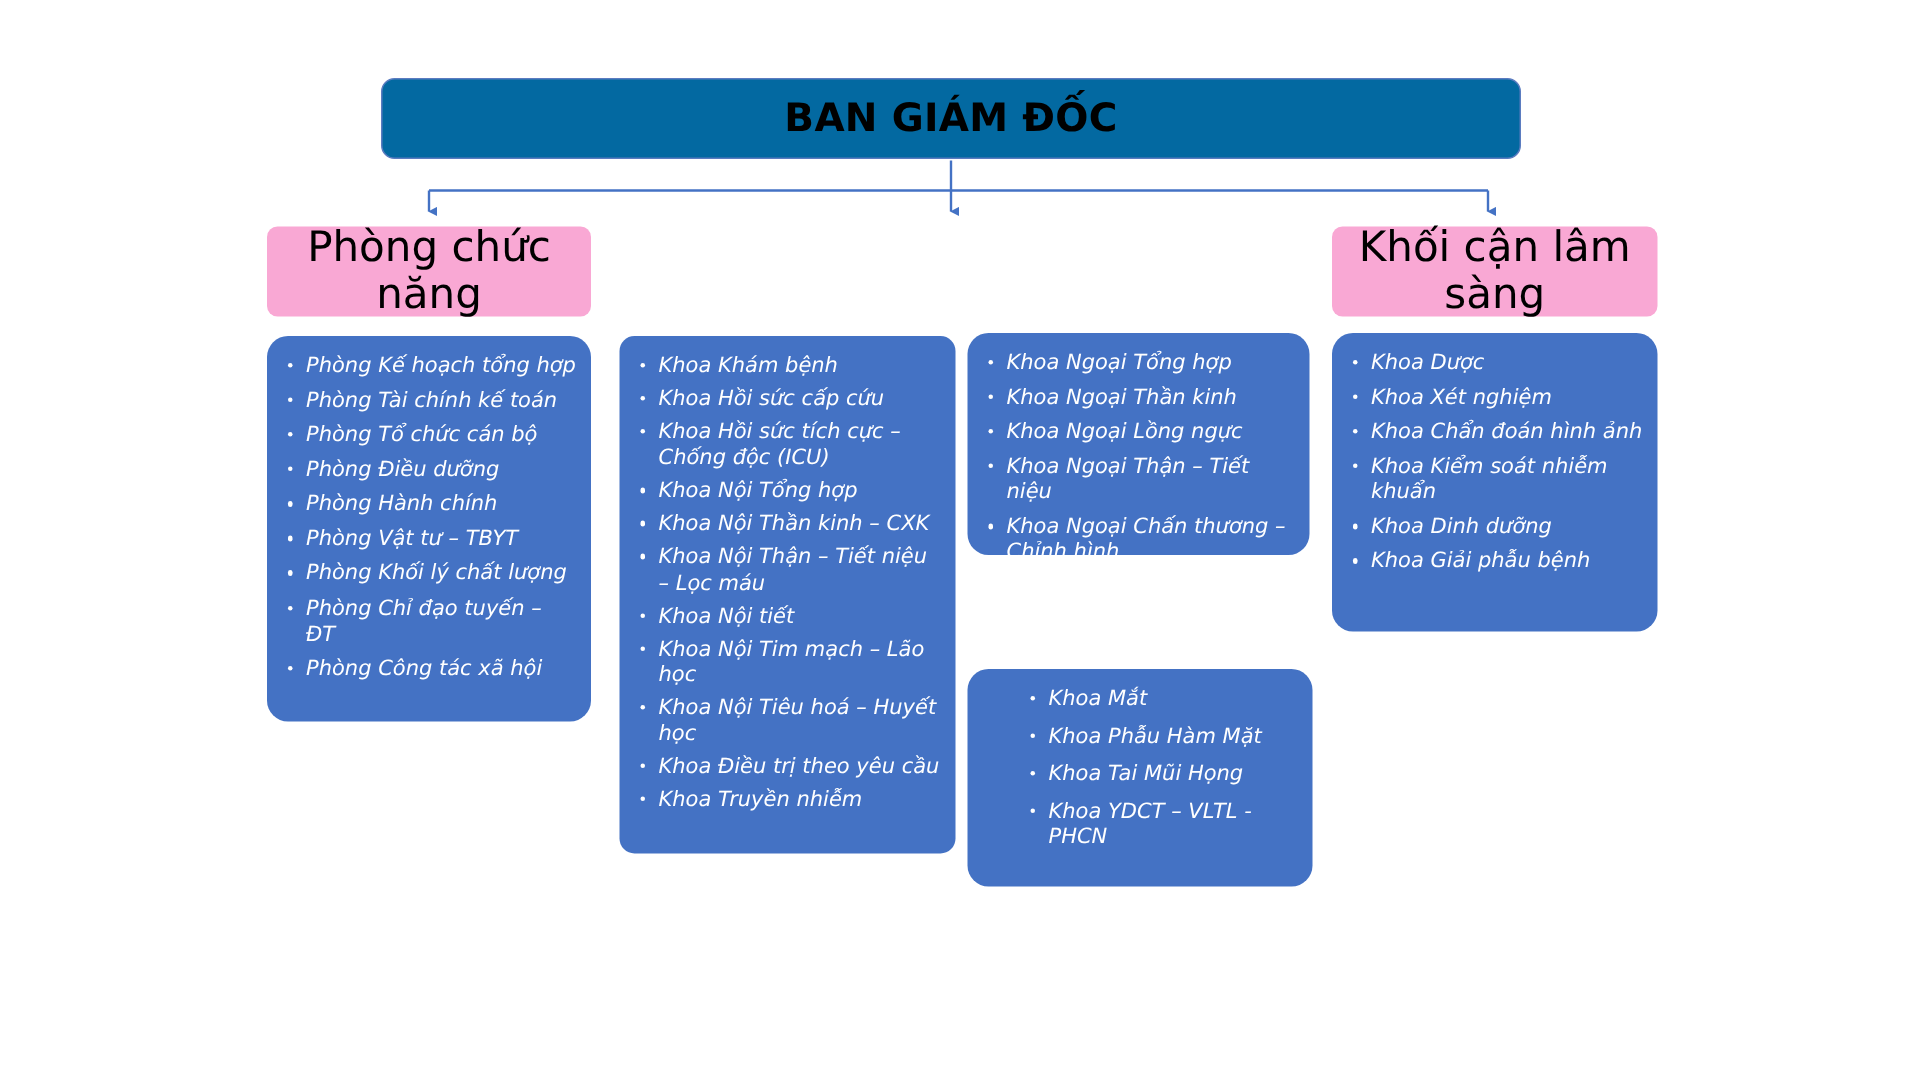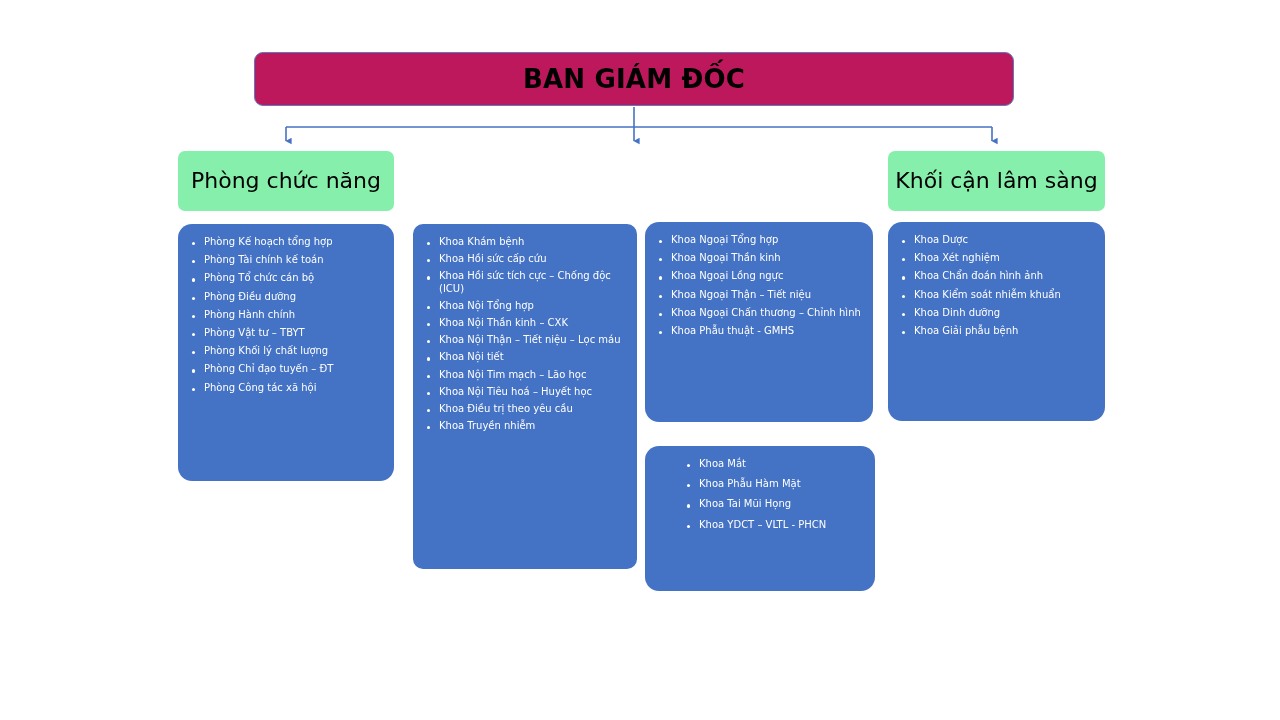--- a/index.html
+++ b/index.html
@@ -35,81 +35,82 @@
     pointer-events: none;
   }
 
   
   .top-box {
     position: absolute;
     left: 254px;
     top: 52px;
     width: 760px;
     height: 54px;
-    background: #be185d;
+    background: #0369a1;
     border: 1px solid #5b7cc0;
     border-radius: 9px;
     box-sizing: border-box;
     display: flex;
     align-items: center;
     justify-content: center;
   }
   .top-box .top-title {
     font-size: 26px;
     font-weight: bold;
     color: #000000;
     letter-spacing: 0.2px;
     line-height: 1;
   }
 
   
   .head-box {
     position: absolute;
-    background: #86efac;
+    background: #f9a8d4;
     border-radius: 7px;
     box-sizing: border-box;
     display: flex;
     align-items: center;
     justify-content: center;
     color: #000000;
-    font-size: 22px;
+    font-size: 28px;
     line-height: 1.1;
     text-align: center;
   }
   .head-box.h1 { left: 178px; top: 151px; width: 216px; height: 60px; }
   .head-box.h2 { left: 415px; top: 151px; width: 458px; height: 60px; }
   .head-box.h3 { left: 888px; top: 151px; width: 217px; height: 60px; }
 
   
   .list-box {
     position: absolute;
     background: #4472c4;
     border-radius: 14px;
     box-sizing: border-box;
     padding: 12px 10px 12px 12px;
     overflow: hidden;
   }
   .list-box.b-functional   { left: 178px; top: 224px; width: 216px; height: 257px; }
   .list-box.b-clinical     { left: 413px; top: 224px; width: 224px; height: 345px; border-radius: 10px; }
-  .list-box.b-surgical     { left: 645px; top: 222px; width: 228px; height: 200px; }
+  .list-box.b-surgical     { left: 645px; top: 222px; width: 228px; height: 148px; }
   .list-box.b-eye          { left: 645px; top: 446px; width: 230px; height: 145px; padding-left: 40px; }
   .list-box.b-paraclinical { left: 888px; top: 222px; width: 217px; height: 199px; }
 
   ul.item-list {
     list-style: none;
     margin: 0;
     padding: 0;
   }
   ul.item-list li {
     position: relative;
     color: #ffffff;
-    font-size: 10px;
+    font-size: 14px;
     line-height: 1.22;
     padding-left: 14px;
     margin-bottom: 5.5px;
+    font-style: italic;
   }
   ul.item-list li::before {
     content: "";
     position: absolute;
     left: 2px;
     top: 6px;
     width: 3.2px;
     height: 3.2px;
     border-radius: 50%;
     background: #ffffff;

